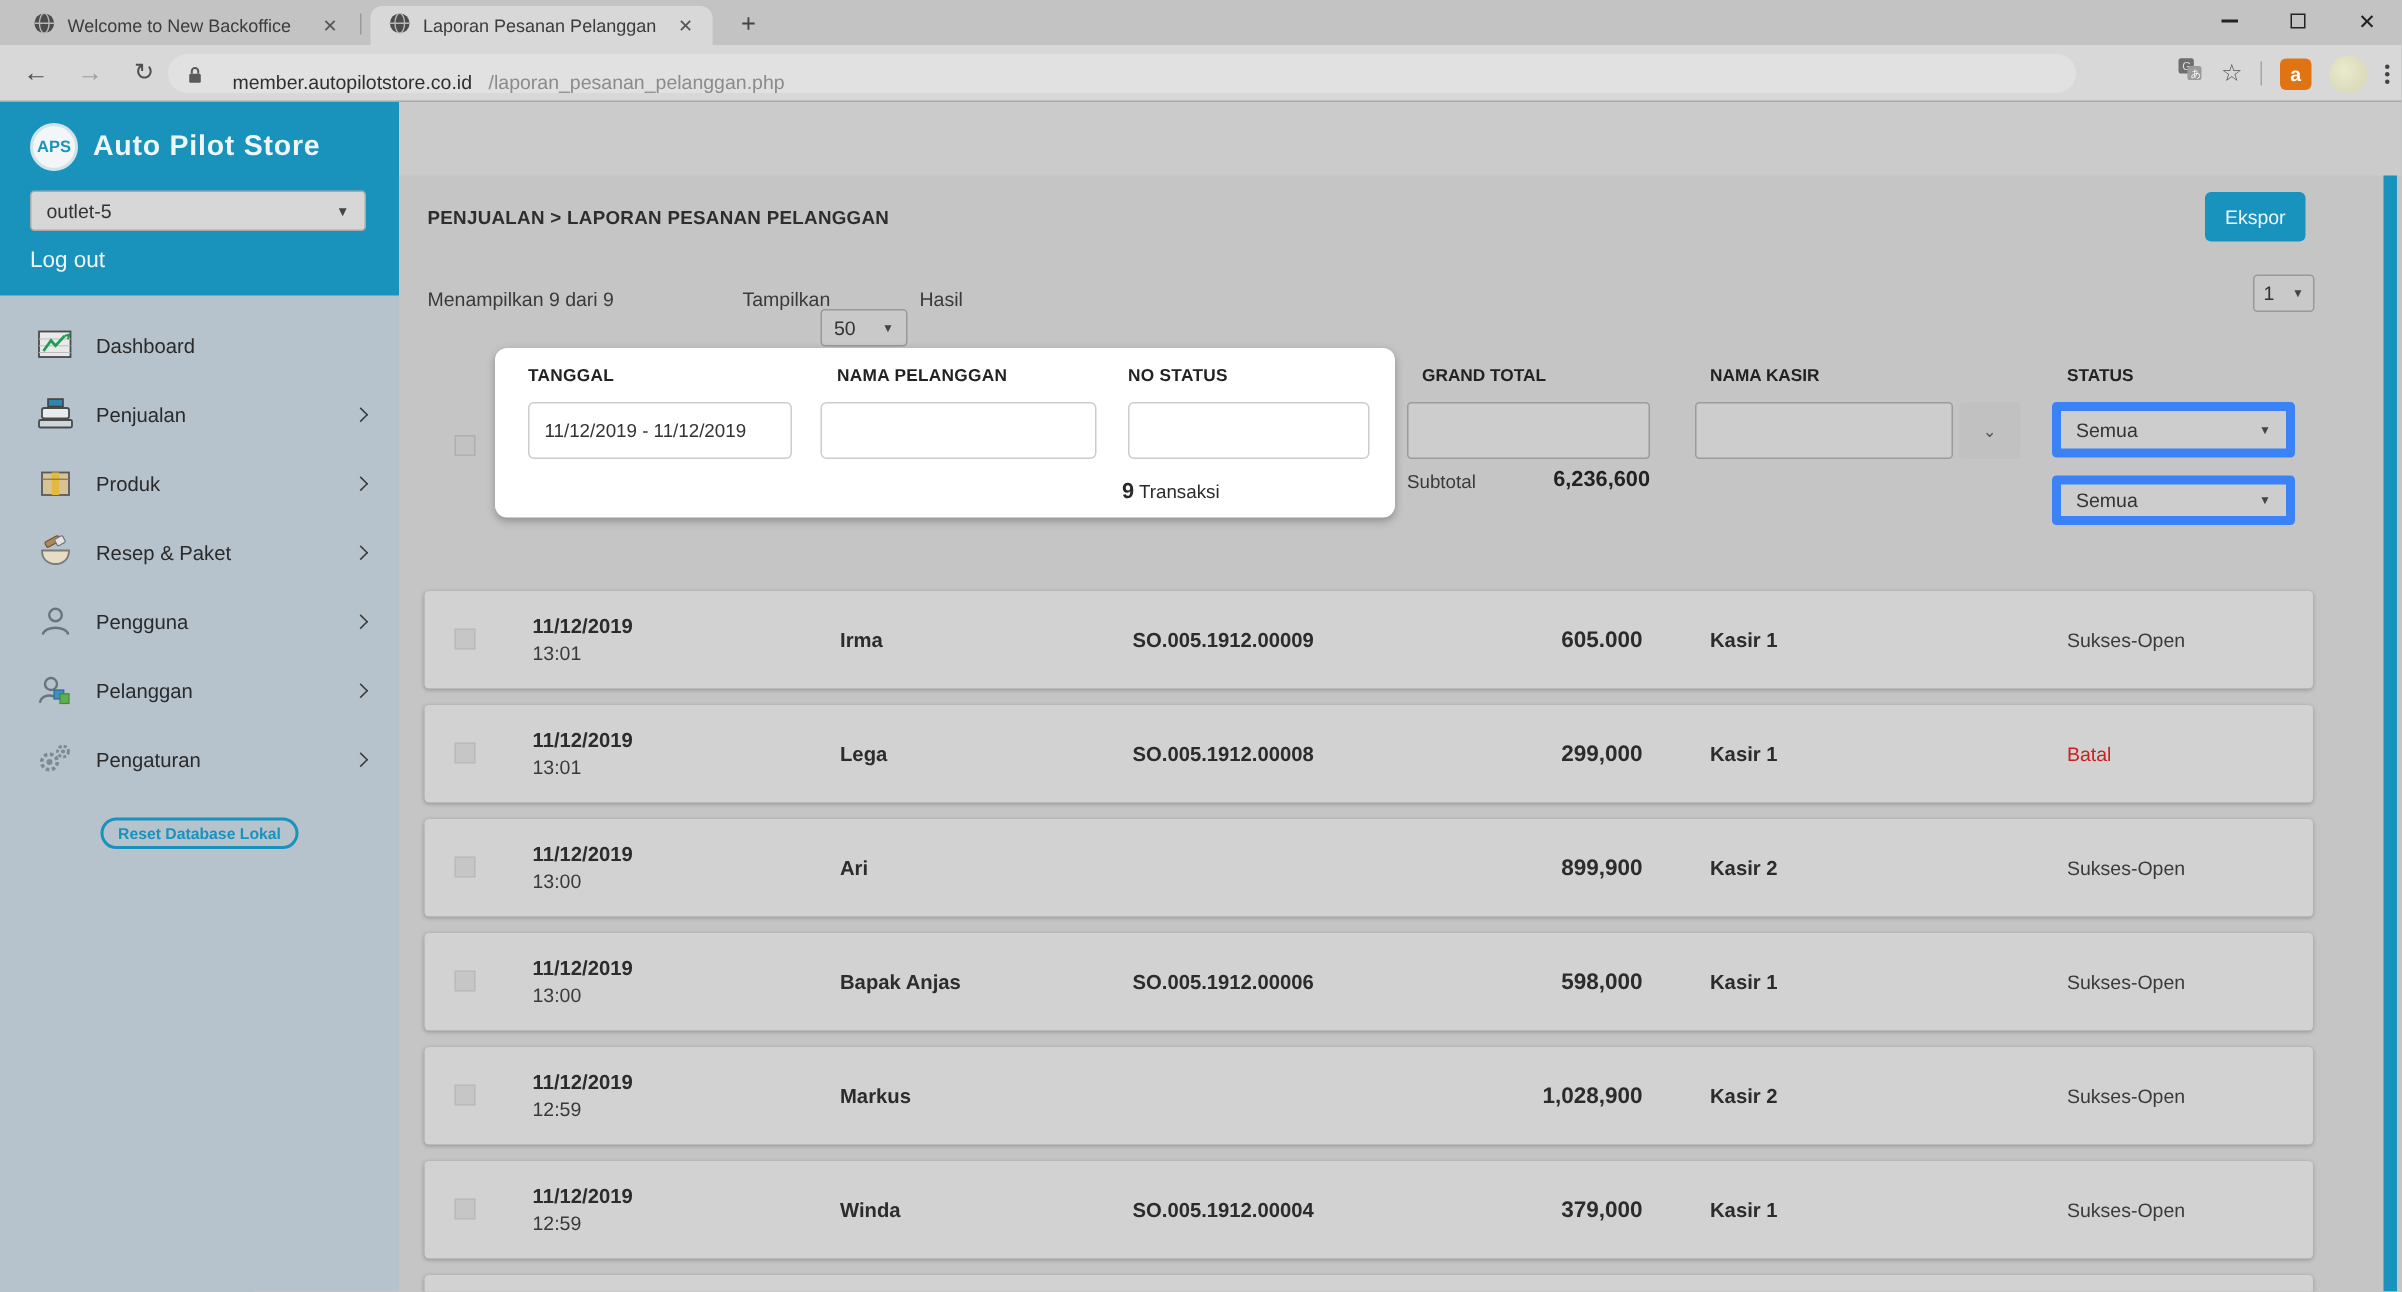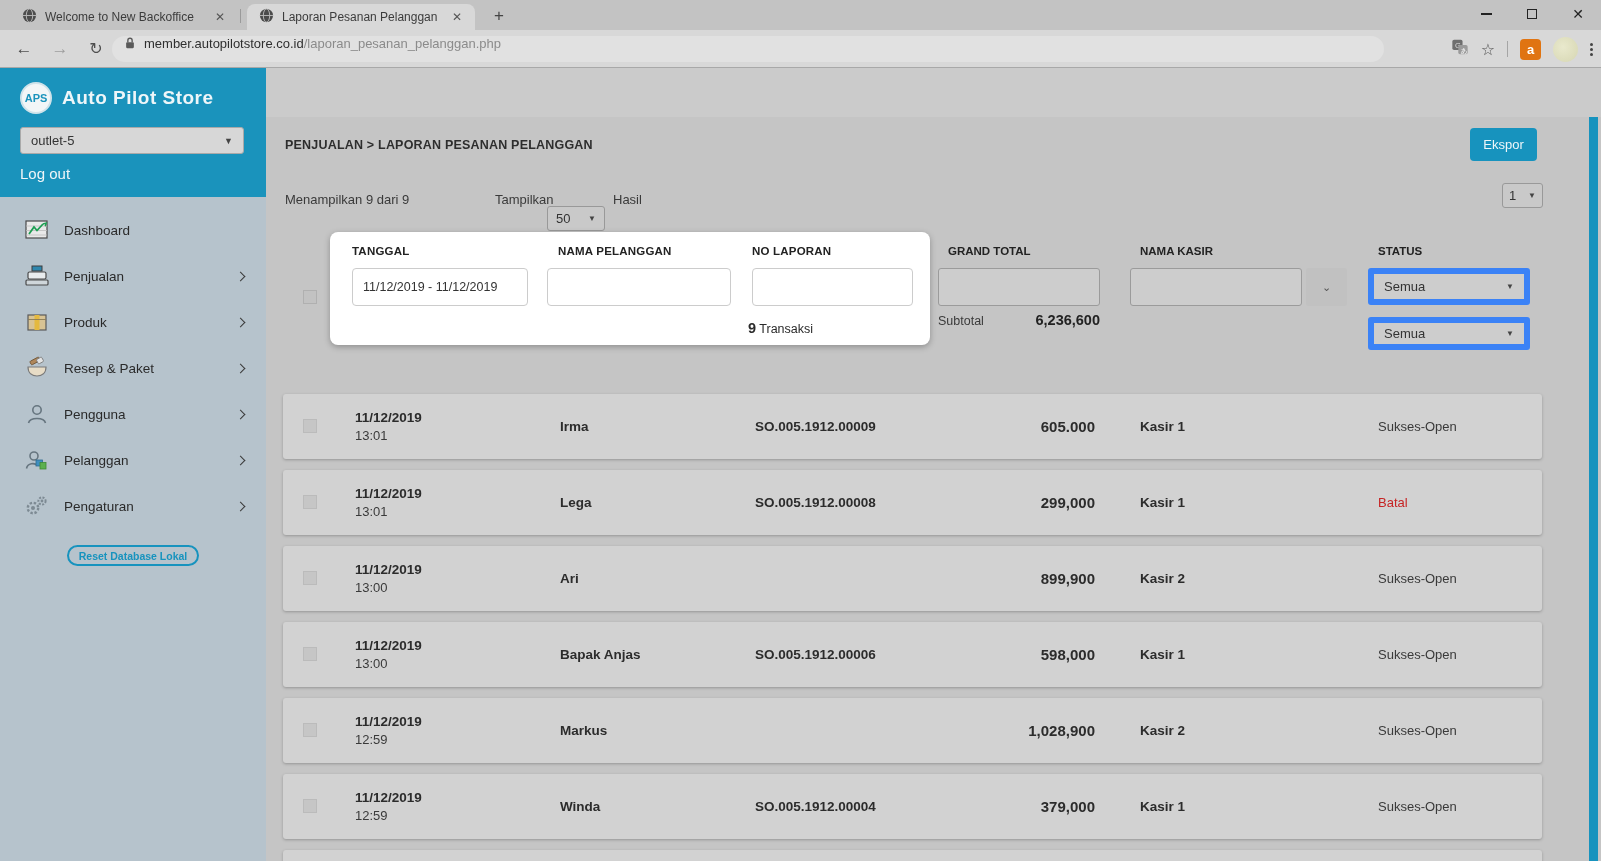--- a/index.html
+++ b/index.html
@@ -19,21 +19,21 @@
   .winbtn { width:46px; height:28px; display:flex; align-items:center; justify-content:center; color:#222; }
   .min-glyph { width:11px; height:1.5px; background:#222; display:block; }
   .max-glyph { width:10px; height:10px; border:1.5px solid #222; display:block; position:relative; }
   .close-glyph { font-size:14px; line-height:1; }
 
   .toolbar { position:absolute; top:30px; left:0; width:1601px; height:38px; background:#d8d8d8; border-bottom:1px solid #a8a8a8; }
   .navbtn { position:absolute; top:7px; width:24px; height:24px; font-size:17px; color:#4f4f4f; text-align:center; line-height:24px; }
   .navbtn.back { left:12px; }
   .navbtn.fwd { left:48px; color:#9d9d9d; }
   .navbtn.reload { left:84px; font-size:16px; }
-  .urlbar { position:absolute; left:112px; top:6px; width:1272px; height:26px; background:#e1e1e1; border-radius:13px; display:flex; align-items:flex-start; padding:0 12px; }
+  .urlbar { position:absolute; left:112px; top:6px; width:1272px; height:26px; background:#e1e1e1; border-radius:13px; display:flex; align-items:flex-end; padding:0 12px;gap:11px; }
   .urlbar .host { font-size:13px; color:#2f2f2f; margin-left:8px; }
   .urlbar .path { font-size:13px; color:#8b8b8b; }
   .tb-right { position:absolute; right:8px; top:6px; height:26px; display:flex; align-items:center; gap:12px; }
   .star { font-size:16px; color:#555; }
   .tb-sep { width:1px; height:16px; background:#a5a5a5; }
   .ext-badge { width:21px; height:21px; background:#e07412; border-radius:4px; color:#fff; font-size:13px; font-weight:bold; text-align:center; line-height:21px; }
   .avatar { width:25px; height:25px; border-radius:50%; background:radial-gradient(circle at 40% 40%, #e9e9cd, #d6d6b2); }
   .dots { font-size:15px; color:#444; letter-spacing:0; line-height:6px; display:flex; flex-direction:column; gap:2px; align-items:center; }
   .dots i { width:3px; height:3px; background:#444; border-radius:50%; display:block; }
 
@@ -288,21 +288,21 @@
   </div>
 
   <div class="filterblock">
     <div class="fcheck"></div>
 
     <div class="fpopup">
       <span class="flabel" style="left:22px">TANGGAL</span>
       <input class="finput" style="left: 22px; width: 176px;" value="11/12/2019 - 11/12/2019">
       <span class="flabel" style="left:228px">NAMA PELANGGAN</span>
       <input class="finput" style="left: 217px; width: 184px;" value="">
-      <span class="flabel" style="left:422px">NO LAPORAN</span>
+      <span class="flabel" style="left:422px">NO STATUS</span>
       <input class="finput" style="left: 422px; width: 161px;" value="">
       <span class="transaksi"><b>9</b> <span>Transaksi</span></span>
     </div>
 
     <span class="glabel" style="left:665px">GRAND TOTAL</span>
     <input class="ginput" style="left: 655px; width: 162px;" value="">
     <span class="glabel" style="left:857px">NAMA KASIR</span>
     <input class="ginput" style="left: 847px; width: 172px;" value="">
     <button class="kasir-chev">⌄</button>
     <span class="glabel" style="left:1095px">STATUS</span>

